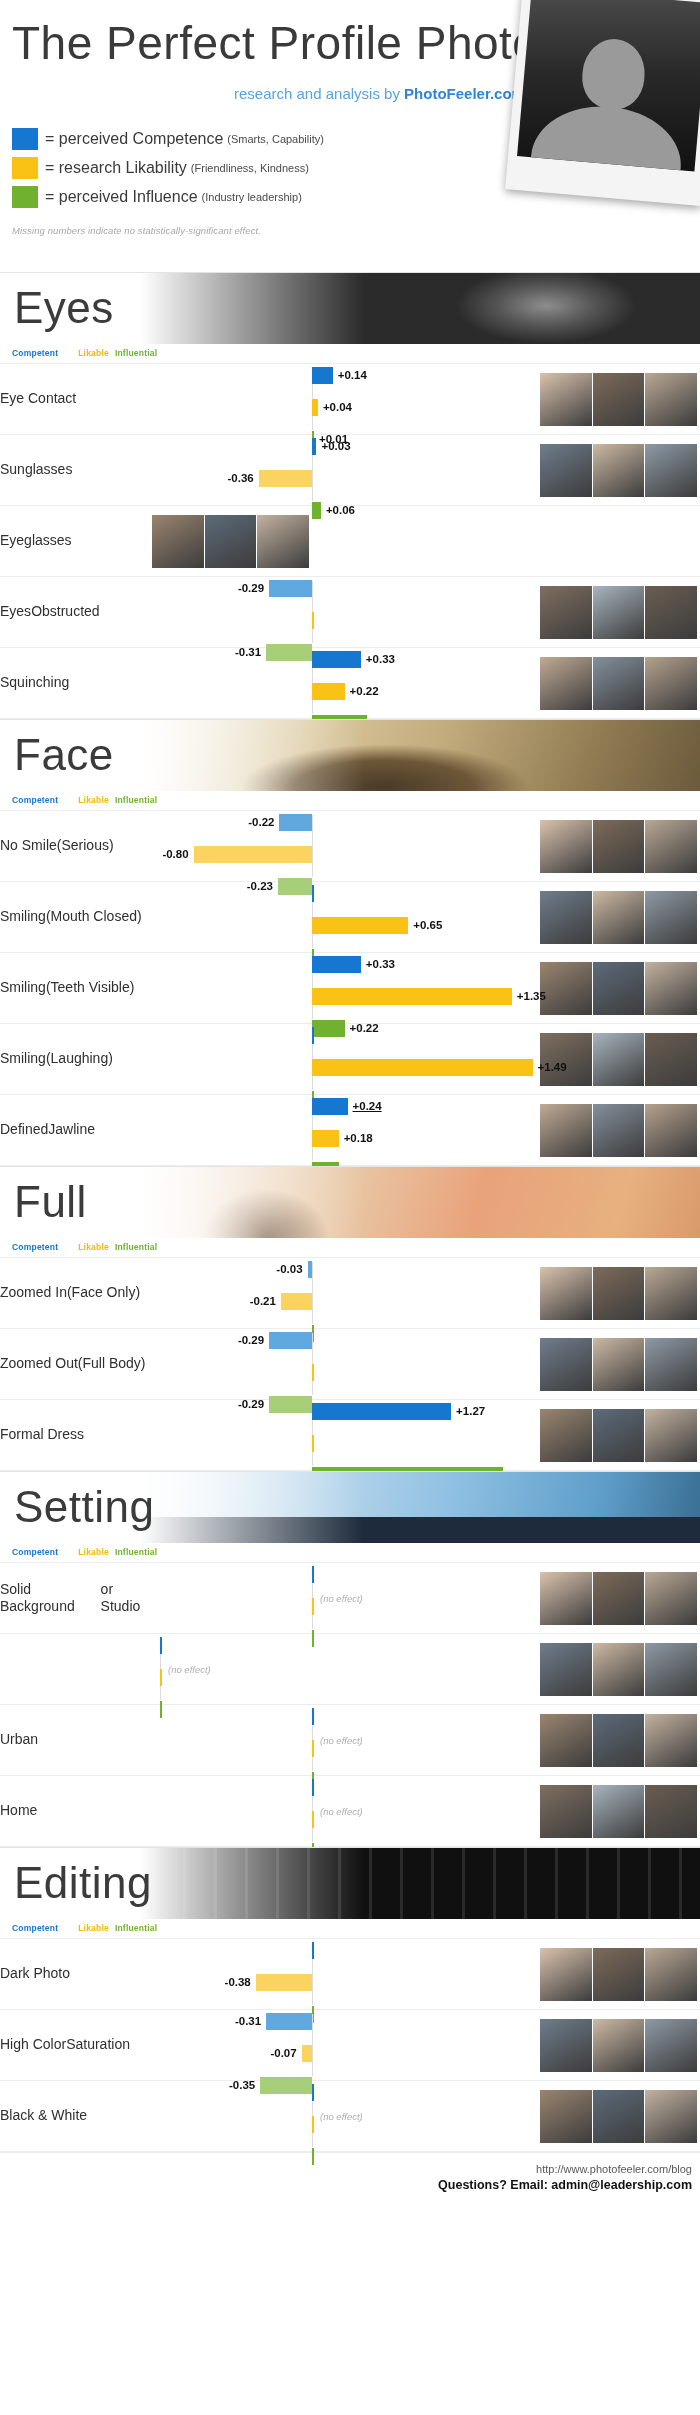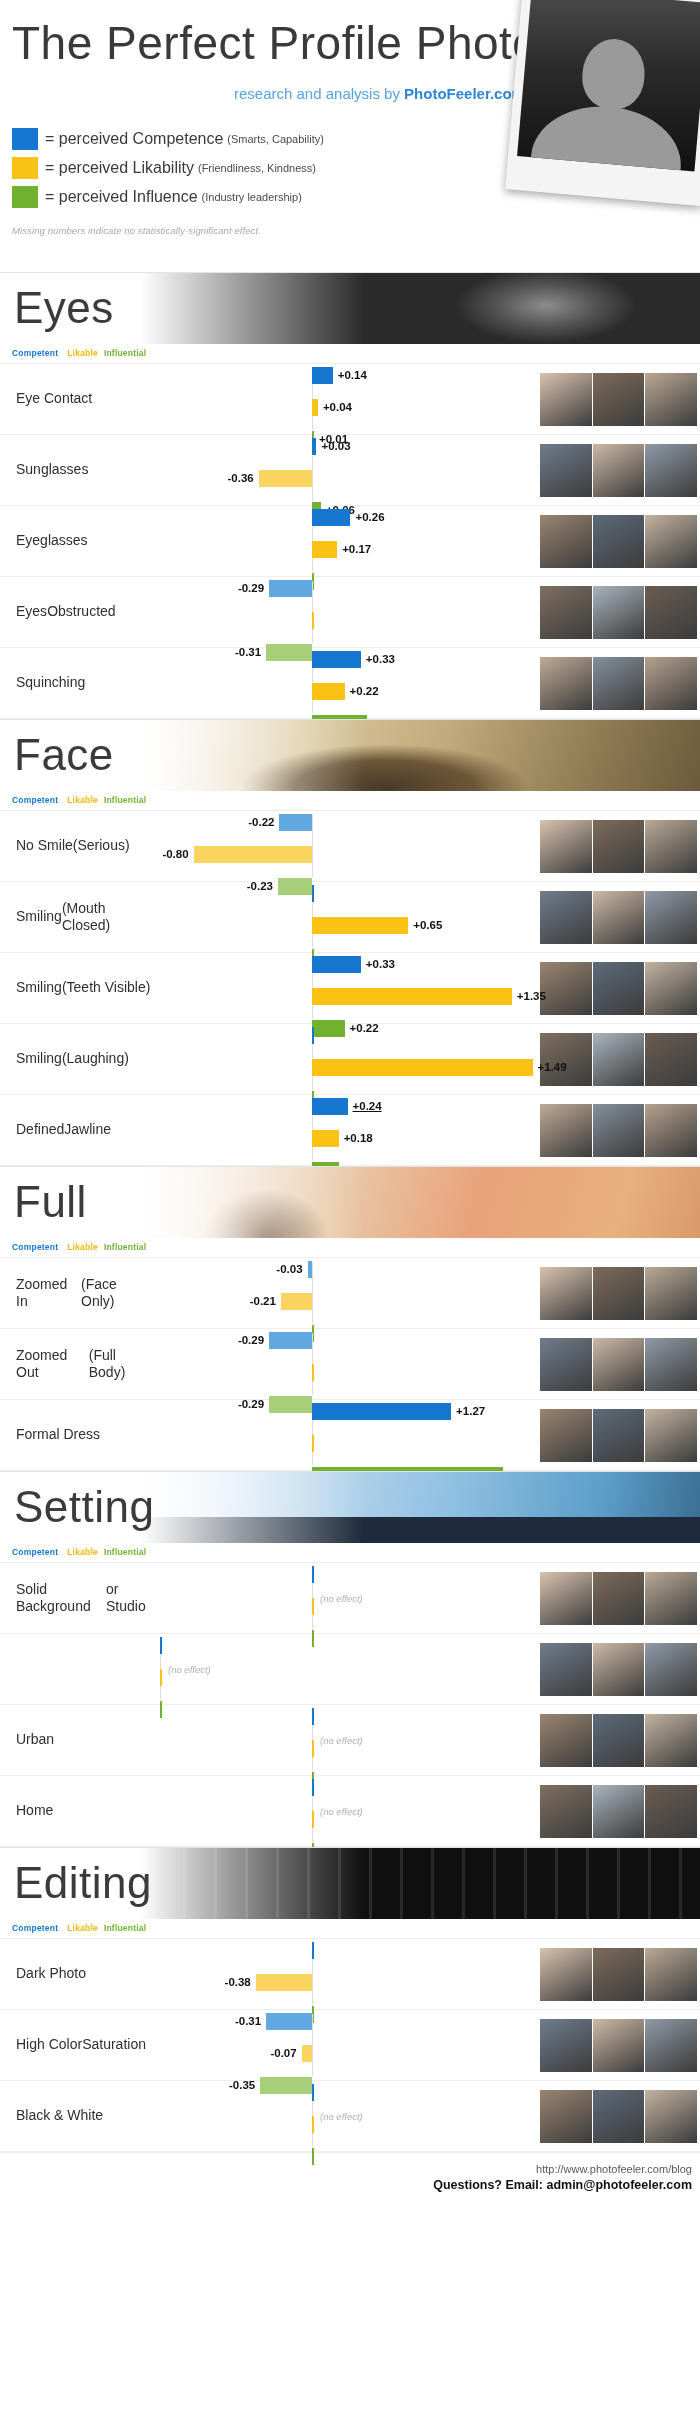--- a/index.html
+++ b/index.html
@@ -102,31 +102,31 @@
       repeating-linear-gradient(90deg, #101010 0 28px, #2a2a2a 28px 31px),
       linear-gradient(100deg,#ffffff 0%,#dedede 16%,#444 34%,#1a1a1a 60%,#0d0d0d 100%);
   }
 
   
   .col-head {
     padding: 4px 0 5px 12px; font-size: 8.5px; font-weight: 700;
     border-bottom: 1px solid #ececec; letter-spacing: .2px;
   }
   .col-head .c1 { color: #1577d0; }
-  .col-head .c2 { color: #f0b90b; margin-left: 9px; }
+  .col-head .c2 { color: #f0b90b; margin-left: 20px; }
   .col-head .c3 { color: #70b230; margin-left: 6px; }
 
   
   .row {
     position: relative; display: flex; align-items: stretch;
     min-height: 71px; border-bottom: 1px solid #ededed;
   }
   .row-label {
     width: 152px; flex: none; display: flex; align-items: center;
-    padding-left: 16px; font-size: 14px; font-weight: 300;
+    padding-left: 0; font-size: 14px; font-weight: 300;
     color: #2f2f2f; line-height: 1.25;
   }
   .row-chart {
     flex: 1; position: relative; min-width: 0;
   }
   .bars {
     position: absolute; left: 0; top: 0; bottom: 0; right: 0;
     display: flex; flex-direction: column; justify-content: center;
     padding: 6px 0;
   }
@@ -186,21 +186,21 @@
     <div class="subtitle"><span>research and analysis by </span><span class="brand">PhotoFeeler.com</span></div>
 
     <div class="legend">
       <div class="legend-row">
         <span class="swatch sw-blue"></span>
         <span class="legend-main">= perceived Competence</span>
         <span class="legend-sub">(Smarts, Capability)</span>
       </div>
       <div class="legend-row">
         <span class="swatch sw-yellow"></span>
-        <span class="legend-main">= perceived Likability</span>
+        <span class="legend-main">= research Likability</span>
         <span class="legend-sub">(Friendliness, Kindness)</span>
       </div>
       <div class="legend-row">
         <span class="swatch sw-green"></span>
         <span class="legend-main">= perceived Influence</span>
         <span class="legend-sub">(Industry leadership)</span>
       </div>
       <div class="legend-note">Missing numbers indicate no statistically-significant effect.</div>
     </div>
 
@@ -270,36 +270,20 @@
         <div class="thumbs">
           <div class="thumb" style="background: linear-gradient(150deg, rgb(111, 125, 140) 0%, rgb(60, 60, 60) 100%);"></div>
           <div class="thumb" style="background: linear-gradient(150deg, rgb(205, 185, 164) 0%, rgb(60, 60, 60) 100%);"></div>
           <div class="thumb" style="background: linear-gradient(150deg, rgb(142, 154, 166) 0%, rgb(60, 60, 60) 100%);"></div>
         </div>
       </div>
       <div class="row">
         <div class="row-label">
           <div>Eyeglasses</div>
         </div>
-        <div class="row-chart">
-          <div class="axis" style="left: 160px;"></div>
-          <div class="bars">
-            <div class="bar-line">
-              <div class="bar pos-blue" style="left: 160px; width: 38.48px;"></div>
-              <div class="bar-val on-right" style="left: 198.48px;">+0.26</div>
-            </div>
-            <div class="bar-line">
-              <div class="bar pos-yellow" style="left: 160px; width: 25.16px;"></div>
-              <div class="bar-val on-right" style="left: 185.16px;">+0.17</div>
-            </div>
-            <div class="bar-line">
-              <div class="bar pos-green" style="left: 160px; width: 2px;"></div>
-            </div>
-          </div>
-        </div>
         <div class="thumbs">
           <div class="thumb" style="background: linear-gradient(150deg, rgb(154, 133, 112) 0%, rgb(60, 60, 60) 100%);"></div>
           <div class="thumb" style="background: linear-gradient(150deg, rgb(93, 107, 122) 0%, rgb(60, 60, 60) 100%);"></div>
           <div class="thumb" style="background: linear-gradient(150deg, rgb(195, 178, 160) 0%, rgb(60, 60, 60) 100%);"></div>
         </div>
       </div>
       <div class="row">
         <div class="row-label">
           <div>Eyes</div>
           <div>Obstructed</div>
@@ -766,16 +750,16 @@
         <div class="thumbs">
           <div class="thumb" style="background: linear-gradient(150deg, rgb(154, 133, 112) 0%, rgb(60, 60, 60) 100%);"></div>
           <div class="thumb" style="background: linear-gradient(150deg, rgb(93, 107, 122) 0%, rgb(60, 60, 60) 100%);"></div>
           <div class="thumb" style="background: linear-gradient(150deg, rgb(195, 178, 160) 0%, rgb(60, 60, 60) 100%);"></div>
         </div>
       </div>
     </div>
 
   <div class="footer">
     <div class="footer-url">http://www.photofeeler.com/blog</div>
-    <div class="footer-q">Questions? Email: admin@photofeeler.com</div>
+    <div class="footer-q">Questions? Email: admin@leadership.com</div>
   </div>
 
 </div>
 
 </body></html>

